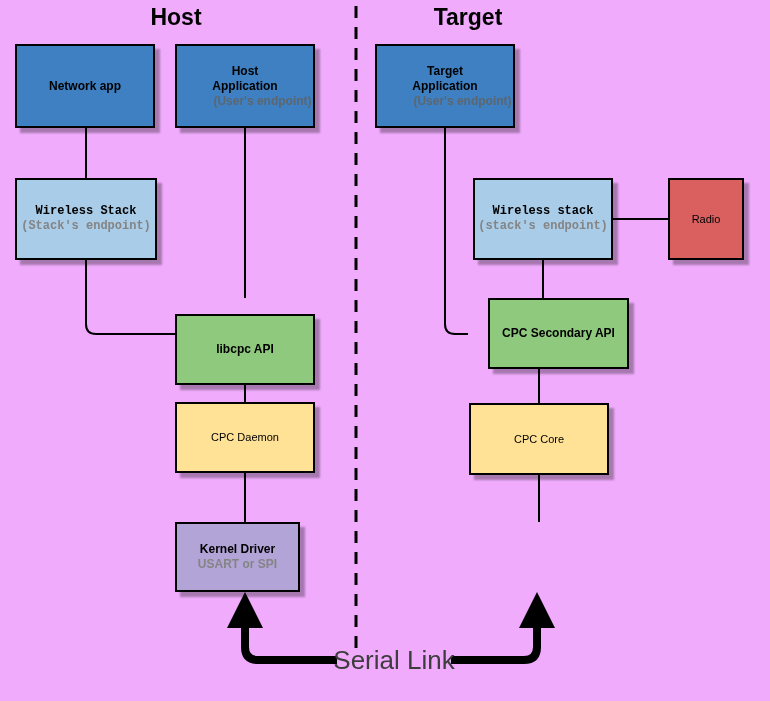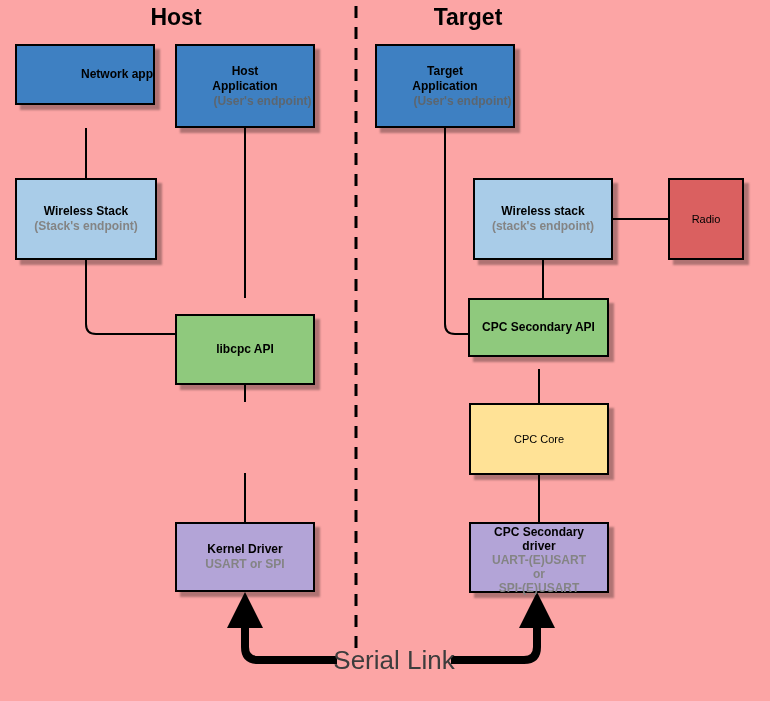--- a/index.html
+++ b/index.html
@@ -1,34 +1,34 @@
 <!DOCTYPE html>
 <html style="--app_blue: #3E80C2; --stack_blue: #A9CCE8; --api_green: #8FC97D; --core_yellow: #FFE296; --driver_purple: #B3A4D7; --radio_red: #DA6060; --sub_text_gray: #848484; --sub_text_on_blue: #5C6670; --line_black: #000000;"><head>
 <meta charset="utf-8">
 <style>
   html,body{margin:0;padding:0;background:#fff;}
   #canvas{
-    position:relative;width:770px;height:701px;background:#fca5a5;
+    position:relative;width:770px;height:701px;background:#f0abfc;
     font-family:"Liberation Sans",sans-serif;overflow:hidden;
   }
   #wires{position:absolute;left:0;top:0;z-index:0;}
   .col-title{
     position:absolute;top:4px;width:120px;text-align:center;
     font-size:23px;font-weight:bold;color:#000;z-index:2;
   }
   .node{
     position:absolute;z-index:1;box-sizing:border-box;
     border:2px solid #000;
     box-shadow:5px 5px 2px rgba(0,0,0,0.30);
     display:flex;flex-direction:column;align-items:center;justify-content:center;
     text-align:center;font-size:12px;line-height:15px;font-weight:bold;color:#000;
   }
   .node.regular{font-weight:400;font-size:11px;}
   .blue{background:var(--app_blue,#3E80C2);}
-  .lightblue{background:var(--stack_blue,#A9CCE8);}
+  .lightblue{background:var(--stack_blue,#A9CCE8);font-family:Liberation Mono, monospace;}
   .green{background:var(--api_green,#8FC97D);}
   .yellow{background:var(--core_yellow,#FFE296);}
   .purple{background:var(--driver_purple,#B3A4D7);}
   .red{background:var(--radio_red,#DA6060);}
   .sub{color:var(--sub_text_gray,#848484);}
   .sub-on-blue{color:var(--sub_text_on_blue,#5C6670);margin-left:35px;}
   .node.toppack{justify-content:flex-start;line-height:14px;padding-top:1px;}
   #serial-label{
     position:absolute;left:332px;top:646px;width:124px;height:28px;z-index:2;
     display:flex;align-items:center;justify-content:center;
@@ -61,71 +61,67 @@
     </g>
     <g>
       <path d="M451 660 L524 660 Q537 660 537 647 L537 624" fill="none" stroke="#000" stroke-width="8"></path>
       <polygon points="537,592 519,628 555,628" fill="#000"></polygon>
     </g>
   </svg>
 
   <div class="col-title" style="left:116px;">Host</div>
   <div class="col-title" style="left:408px;">Target</div>
 
-  <div class="node blue" style="left:15px;top:44px;width:140px;height:61px;align-items:flex-end;">
+  <div class="node blue" style="left:15px;top:44px;width:140px;height:84px;">
     <div>Network app</div>
   </div>
 
   <div class="node blue" style="left:175px;top:44px;width:140px;height:84px;">
     <div>Host</div>
     <div>Application</div>
     <div class="sub-on-blue">(User's endpoint)</div>
   </div>
 
   <div class="node lightblue" style="left:15px;top:178px;width:142px;height:82px;">
     <div>Wireless Stack</div>
     <div class="sub">(Stack's endpoint)</div>
   </div>
 
   <div class="node green" style="left:175px;top:298px;width:140px;height:71px;margin-top:16px;">
     <div>libcpc API</div>
   </div>
 
+  <div class="node yellow regular" style="left:175px;top:402px;width:140px;height:71px;">
+    <div>CPC Daemon</div>
+  </div>
 
-  <div class="node purple" style="left:175px;top:522px;width:140px;height:70px;">
+  <div class="node purple" style="left:175px;top:522px;width:125px;height:70px;">
     <div>Kernel Driver</div>
     <div class="sub">USART or SPI</div>
   </div>
 
   <div class="node blue" style="left:375px;top:44px;width:140px;height:84px;">
     <div>Target</div>
     <div>Application</div>
     <div class="sub-on-blue">(User's endpoint)</div>
   </div>
 
   <div class="node lightblue" style="left:473px;top:178px;width:140px;height:82px;">
     <div>Wireless stack</div>
     <div class="sub">(stack's endpoint)</div>
   </div>
 
   <div class="node red regular" style="left:668px;top:178px;width:76px;height:82px;">
     <div>Radio</div>
   </div>
 
-  <div class="node green" style="left:468px;top:298px;width:141px;height:59px;">
+  <div class="node green" style="left:488px;top:298px;width:141px;height:71px;">
     <div>CPC Secondary API</div>
   </div>
 
   <div class="node yellow regular" style="left:469px;top:403px;width:140px;height:72px;">
     <div>CPC Core</div>
   </div>
 
-  <div class="node purple toppack" style="left:469px;top:522px;width:140px;height:71px;">
-    <div>CPC Secondary</div>
-    <div>driver</div>
-    <div class="sub">UART-(E)USART</div>
-    <div class="sub">or</div>
-    <div class="sub">SPI-(E)USART</div>
-  </div>
 
   <div id="serial-label">Serial Link</div>
 
 </div>
 
 </body></html>

